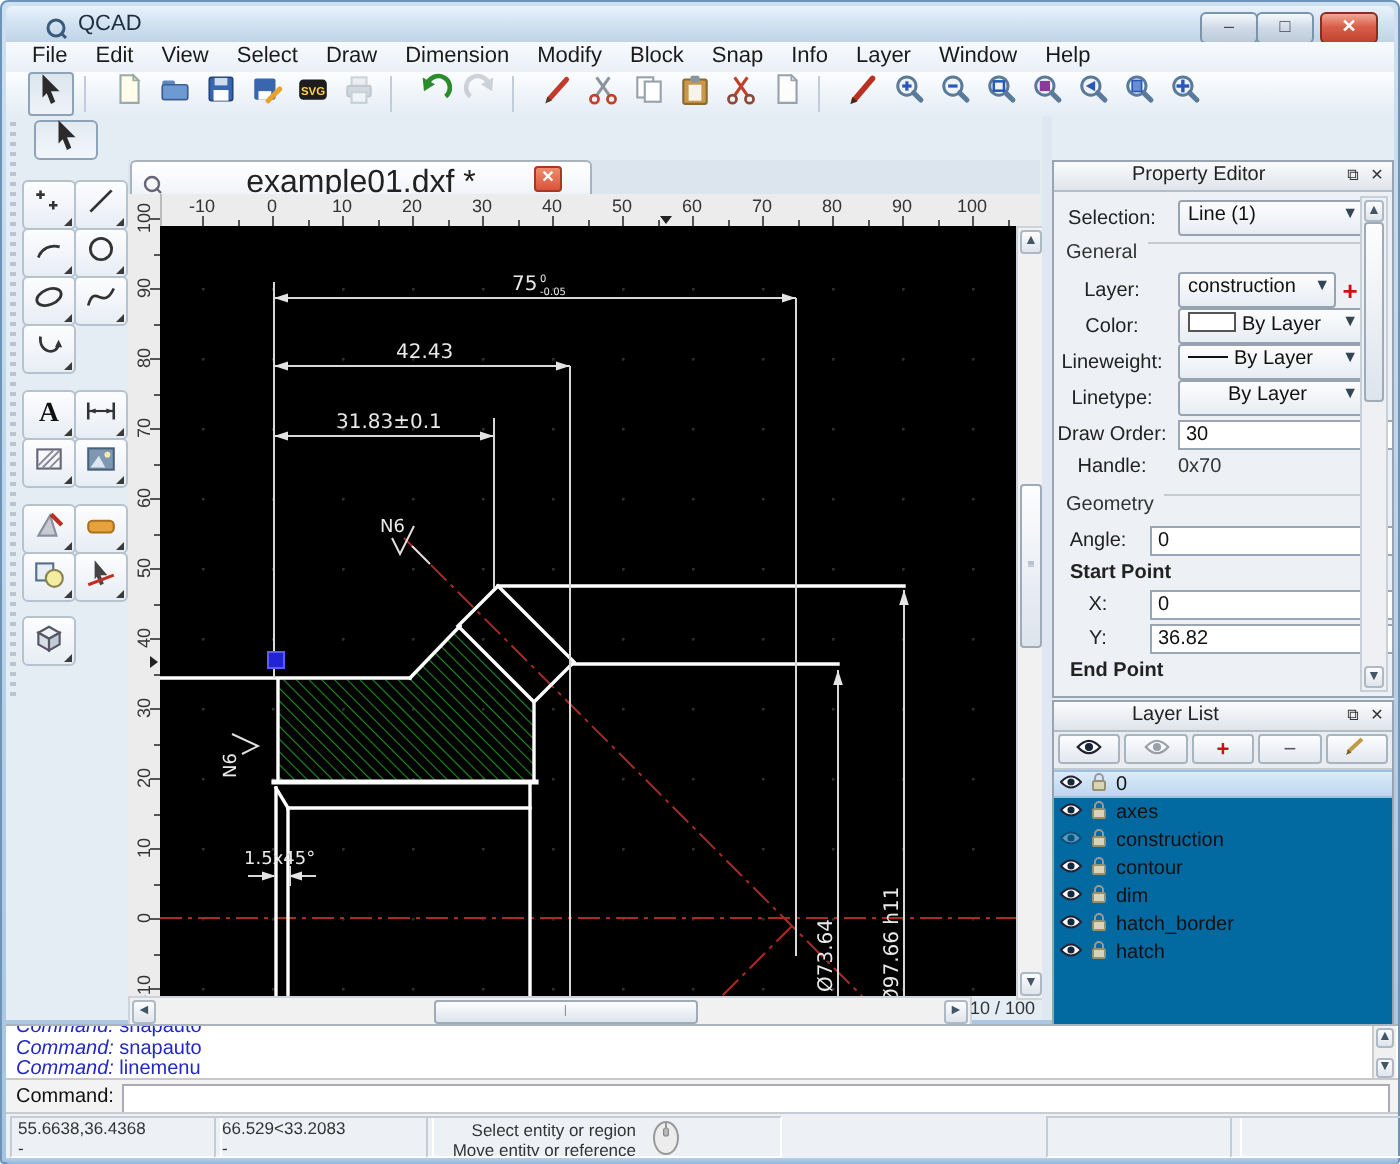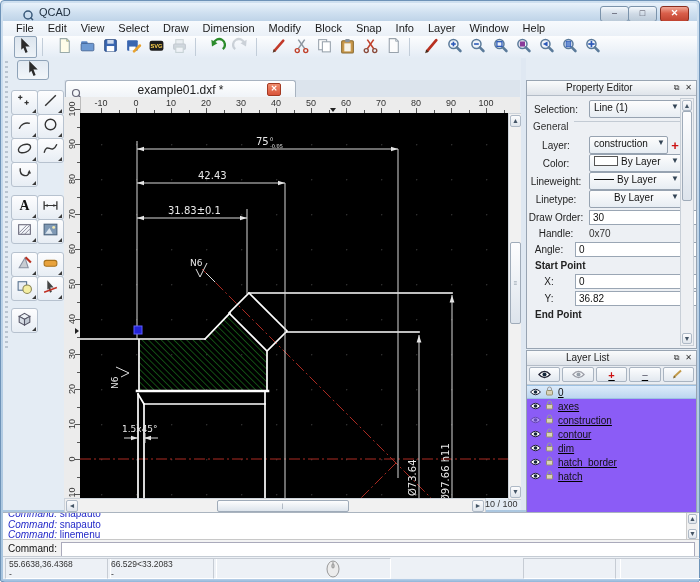--- a/index.html
+++ b/index.html
@@ -36,21 +36,21 @@
   .lbtn{position:absolute;width:25px;height:23px;border:1px solid #b7c2cf;border-radius:3px;
     background:linear-gradient(#fdfdfe,#e7edf4);display:flex;align-items:center;justify-content:center;}
   .lbtn::after{content:"";position:absolute;right:1px;bottom:1px;border-left:4px solid transparent;border-bottom:4px solid #3a3a3a;}
   #sel-btn{position:absolute;left:14px;top:2px;width:30px;height:18px;border:1px solid #8fa3b8;border-radius:3px;
     background:linear-gradient(#e2eaf2,#f2f6fa);display:flex;align-items:center;justify-content:center;}
   #sel-btn::after{content:none}
   
   #tabstrip{position:absolute;left:61px;top:22px;width:456px;height:17px;background:#dce4ed;border-bottom:1px solid #9fabb9;}
   #tab{position:absolute;left:1px;top:0;width:229px;height:16px;background:linear-gradient(#ffffff,#f0f4f8);
     border:1px solid #a8b3c0;border-bottom:none;border-radius:3px 3px 0 0;}
-  #tab-title{position:absolute;left:50%;transform:translateX(-50%);top:2px;font-size:12px;color:#222;white-space:nowrap;}
+  #tab-title{position:absolute;left:50%;transform:translateX(-50%);top:2px;font-size:16px;color:#222;white-space:nowrap;}
   #tab-close{position:absolute;right:14px;top:2px;width:12px;height:11px;border-radius:2px;
     background:linear-gradient(#ef8d6d,#d9533a);border:1px solid #a33a22;color:#fff;font-size:8px;line-height:10px;text-align:center;font-weight:bold;}
   #tab-icon{position:absolute;left:5px;top:3px;width:10px;height:10px;}
   
   #hruler{position:absolute;left:61px;top:39px;width:456px;height:16px;background:#ececec;border-bottom:1px solid #bbb;}
   .hlab{position:absolute;top:1px;font-size:9px;color:#333;transform:translateX(-50%);}
   .htick{position:absolute;bottom:0;width:1px;background:#555;}
   #hind{position:absolute;left:266px;bottom:1px;border-left:3px solid transparent;border-right:3px solid transparent;border-top:4px solid #222;}
   #vruler{position:absolute;left:0px;top:39px;width:16px;height:401px;background:#ececec;border-right:1px solid #bbb;margin-left:61px;}
   .vlab{position:absolute;left:0px;width:16px;font-size:9px;color:#333;transform:rotate(-90deg);text-align:center;}
@@ -81,21 +81,21 @@
   .prow{display:flex;align-items:center;height:18px;margin:0 14px 0 0;}
   .plab{width:58px;text-align:center;font-size:10px;color:#222;padding-right:4px;flex:none;}
   .combo{height:15px;flex:1;background:linear-gradient(#fdfdfd,#e7edf3);border:1px solid #97a3b1;border-radius:2px;
     position:relative;font-size:10px;color:#111;padding:1px 14px 0 4px;white-space:nowrap;overflow:hidden;}
   .combo .arr{position:absolute;right:2px;top:1px;font-size:8px;color:#345;}
   .pin{height:13px;flex:1;border:1px solid #9aa6b4;font-size:10px;padding:0 3px;font-family:"Liberation Sans",sans-serif;background:#fff;color:#111;}
   .phead{display:flex;align-items:flex-start;height:14px;margin:3px 6px 1px 6px;font-size:10px;color:#333;}
   .phead .line{flex:1;height:1px;background:#c3cbd4;margin-left:5px;}
   .pbold{font-size:10px;font-weight:bold;color:#222;margin:2px 0 1px 8px;height:12px;}
   #pe-scroll{position:absolute;right:2px;top:17px;width:12px;bottom:2px;background:#eef0f3;border:1px solid #c8cfd7;}
-  #ll{top:292px;height:189px;background:#8b5cf6;text-decoration:underline;}
+  #ll{top:292px;height:189px;background:#0369a1;}
   #ll-toolbar{height:16px;background:#e9edf2;border-bottom:1px solid #c2cad3;display:flex;padding:1px 2px;gap:2px;}
   .llbtn{flex:1;height:13px;border:1px solid #a9b4c1;border-radius:2px;background:linear-gradient(#fcfdfe,#e2e8ef);
     display:flex;align-items:center;justify-content:center;font-size:11px;}
   .lrow{display:flex;align-items:center;height:14px;padding-left:3px;font-size:10px;color:#111;gap:4px;}
   .lrow.sel{background:linear-gradient(#dcebfa,#bcd6f0);border-top:1px solid #9cc0e2;border-bottom:1px solid #9cc0e2;height:12px;}
   .eye.off{opacity:.35}
   
   #cmdhist{position:absolute;left:2px;top:511px;width:696px;height:27px;background:#fff;border-top:1px solid #aab4bf;overflow:hidden;}
   #cmdhist .inner{margin-top:-4px;padding-left:5px;}
   .cline{font-size:10px;color:#2228c8;line-height:10.5px;}
@@ -631,20 +631,24 @@
           <div class="combo"><span style="padding-left:20px">By Layer</span><span class="arr">▼</span></div>
         </div>
         <div class="prow">
           <span class="plab">Draw Order:</span>
           <input class="pin" value="30" style="">
         </div>
         <div class="prow" style="height:15px">
           <span class="plab">Handle:</span>
           <span style="font-size:10px;color:#333">0x70</span>
         </div>
+        <div class="phead" style="margin-top:6px">
+            <span>Geometry</span>
+            <span class="line"></span>
+          </div>
         <div class="prow" style="height:17px">
           <span class="plab" style="width:44px">Angle:</span>
           <input class="pin" value="0" style="">
         </div>
         <div class="pbold">Start Point</div>
         <div class="prow" style="height:17px">
           <span class="plab" style="width:44px">X:</span>
           <input class="pin" value="0" style="">
         </div>
         <div class="prow" style="height:17px">
@@ -795,20 +799,24 @@
   <div id="statusbar">
     <div class="sfield" style="left:2px;width:98px">
       <div>55.6638,36.4368</div>
         <div>-</div>
     </div>
     <div class="sfield" style="left:104px;width:102px">
       <div>66.529&lt;33.2083</div>
         <div>-</div>
     </div>
     <div class="sfield" style="left:210px;width:170px">
+      <div style="position:absolute;left:4px;top:2px;text-align:right;width:100px">
+        <div>Select entity or region</div>
+          <div>Move entity or reference</div>
+      </div>
       <span style="position:absolute;left:112px;top:1px">
         <svg width="14" height="18">
             <ellipse cx="7" cy="9" rx="6" ry="8" fill="#ececec" stroke="#999"></ellipse>
             <line x1="7" y1="1.5" x2="7" y2="8" stroke="#999"></line>
             <rect x="5.8" y="4" width="2.4" height="4" rx="1" fill="#bbb" stroke="#888" stroke-width=".6"></rect>
           </svg>
       </span>
     </div>
     <div class="sfield" style="left:520px;width:90px"></div>
     <div class="sfield" style="left:612px;width:84px"></div>

